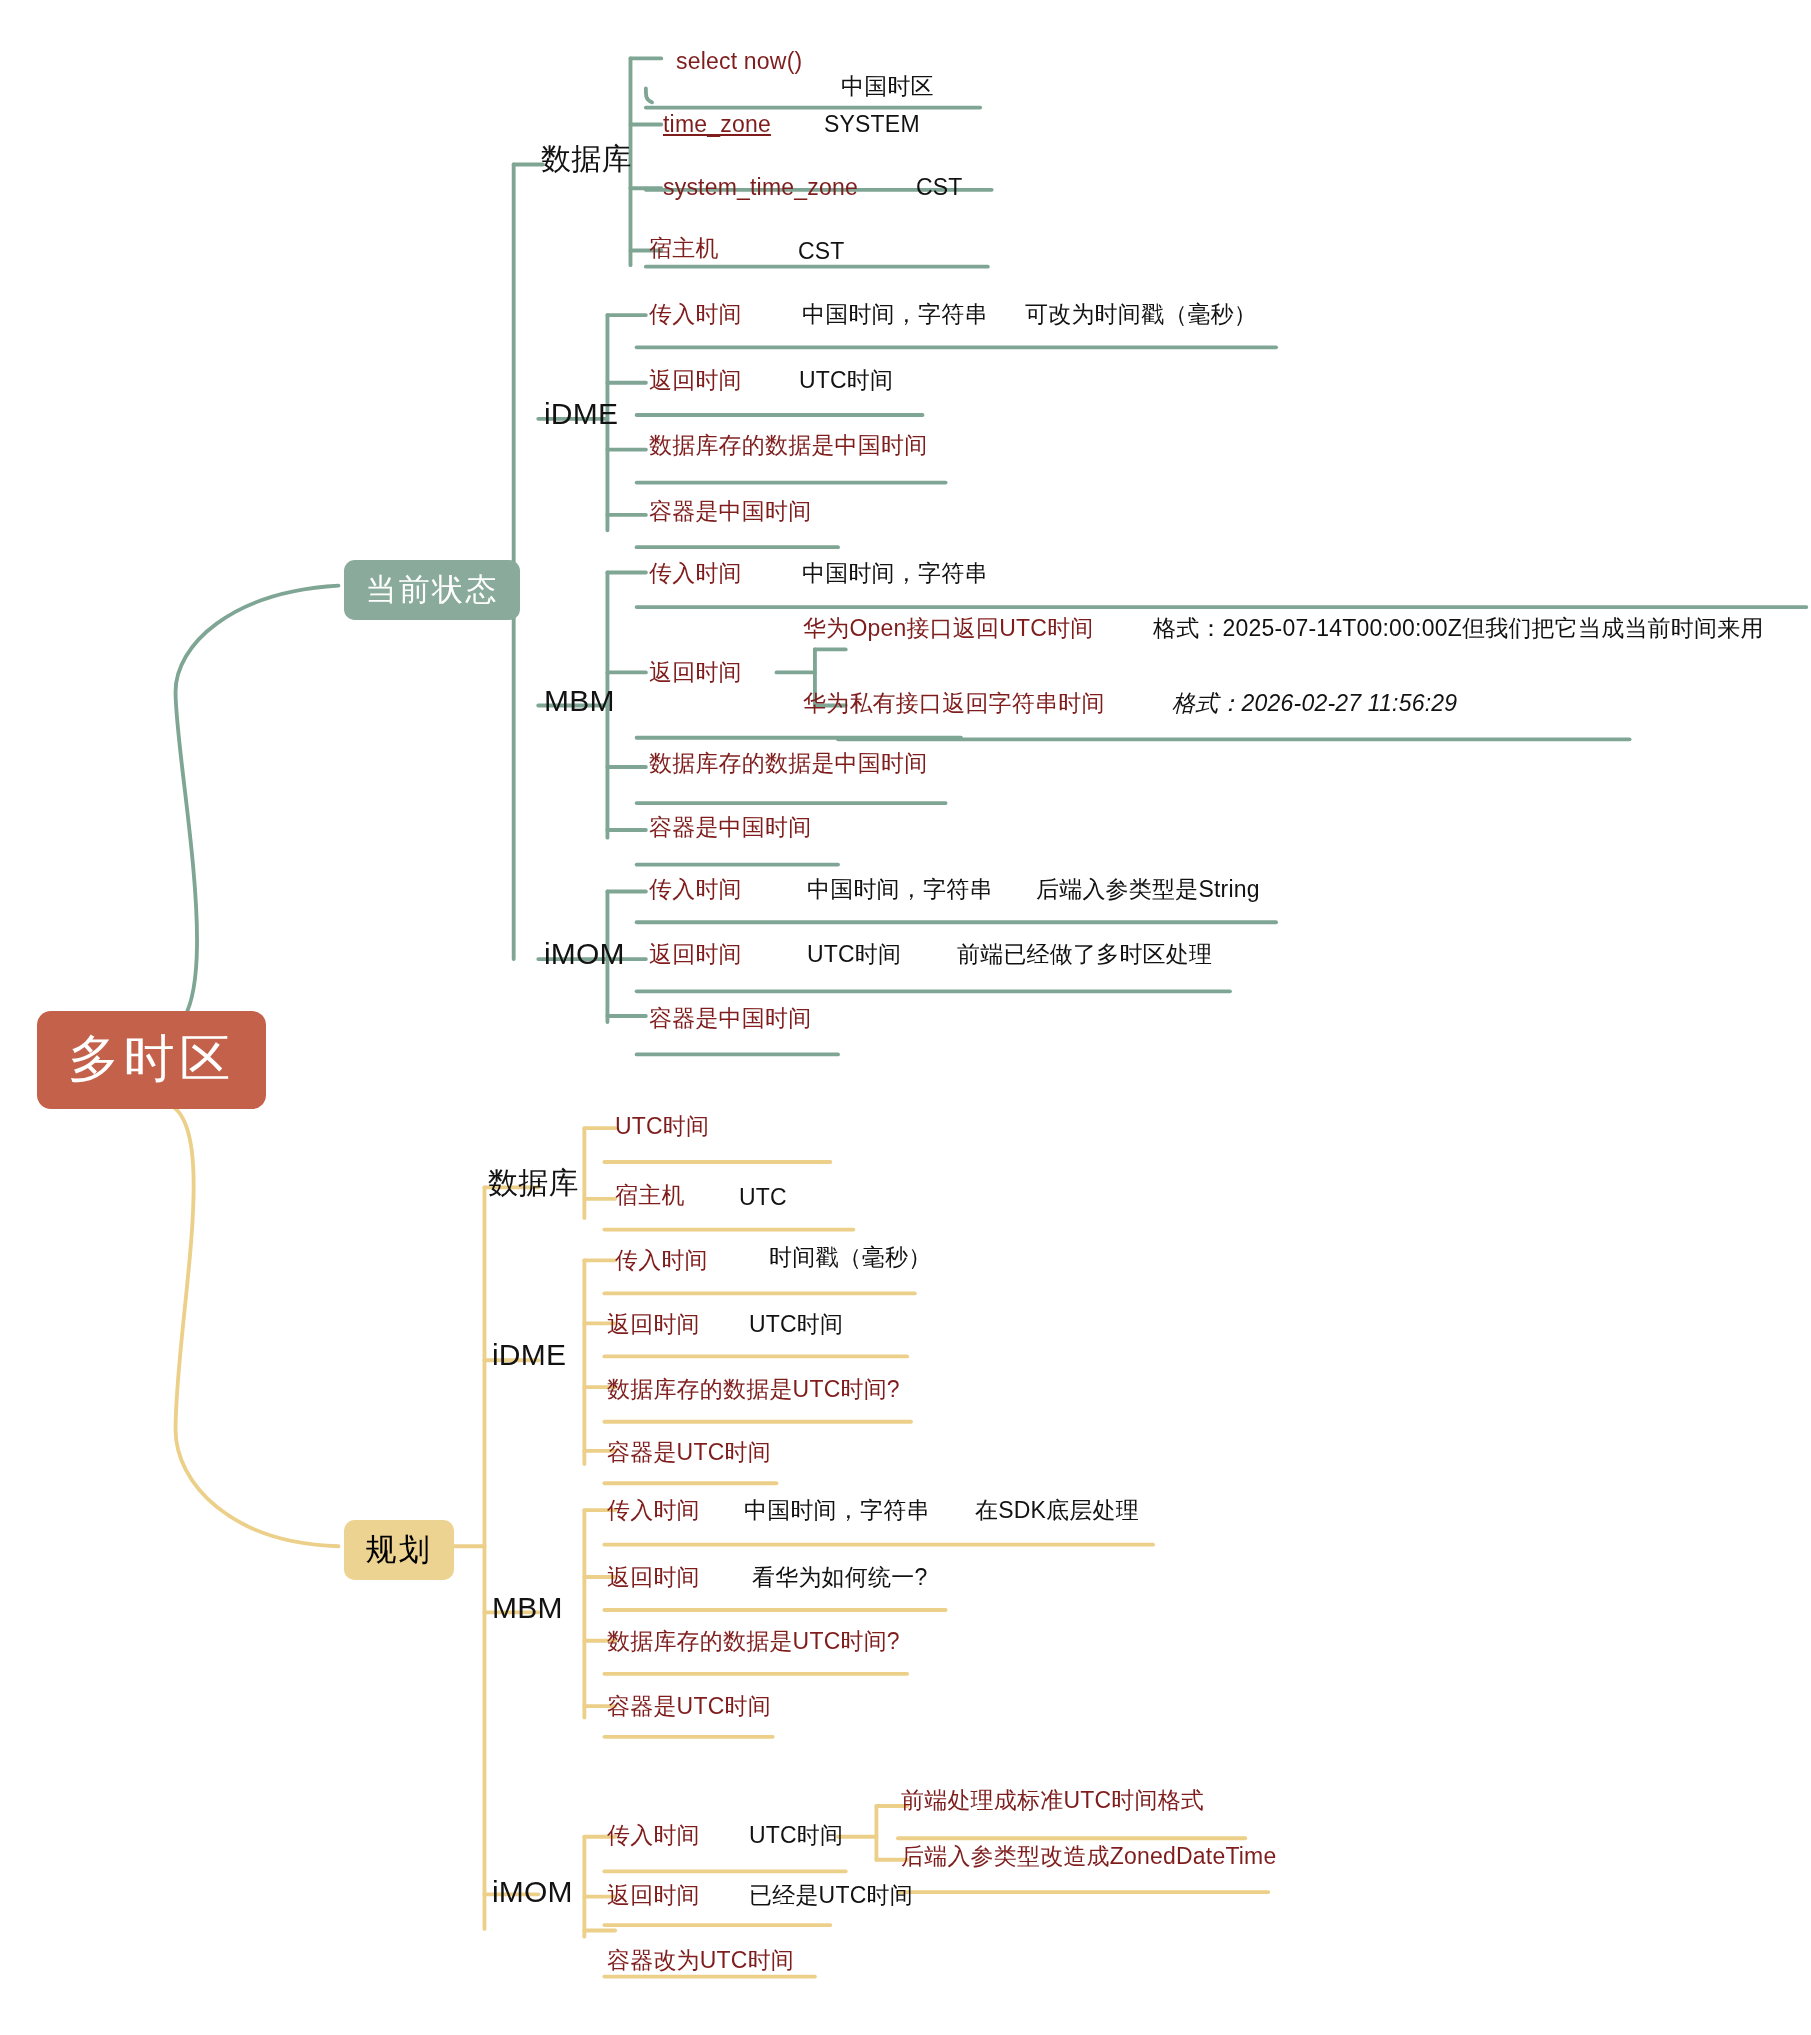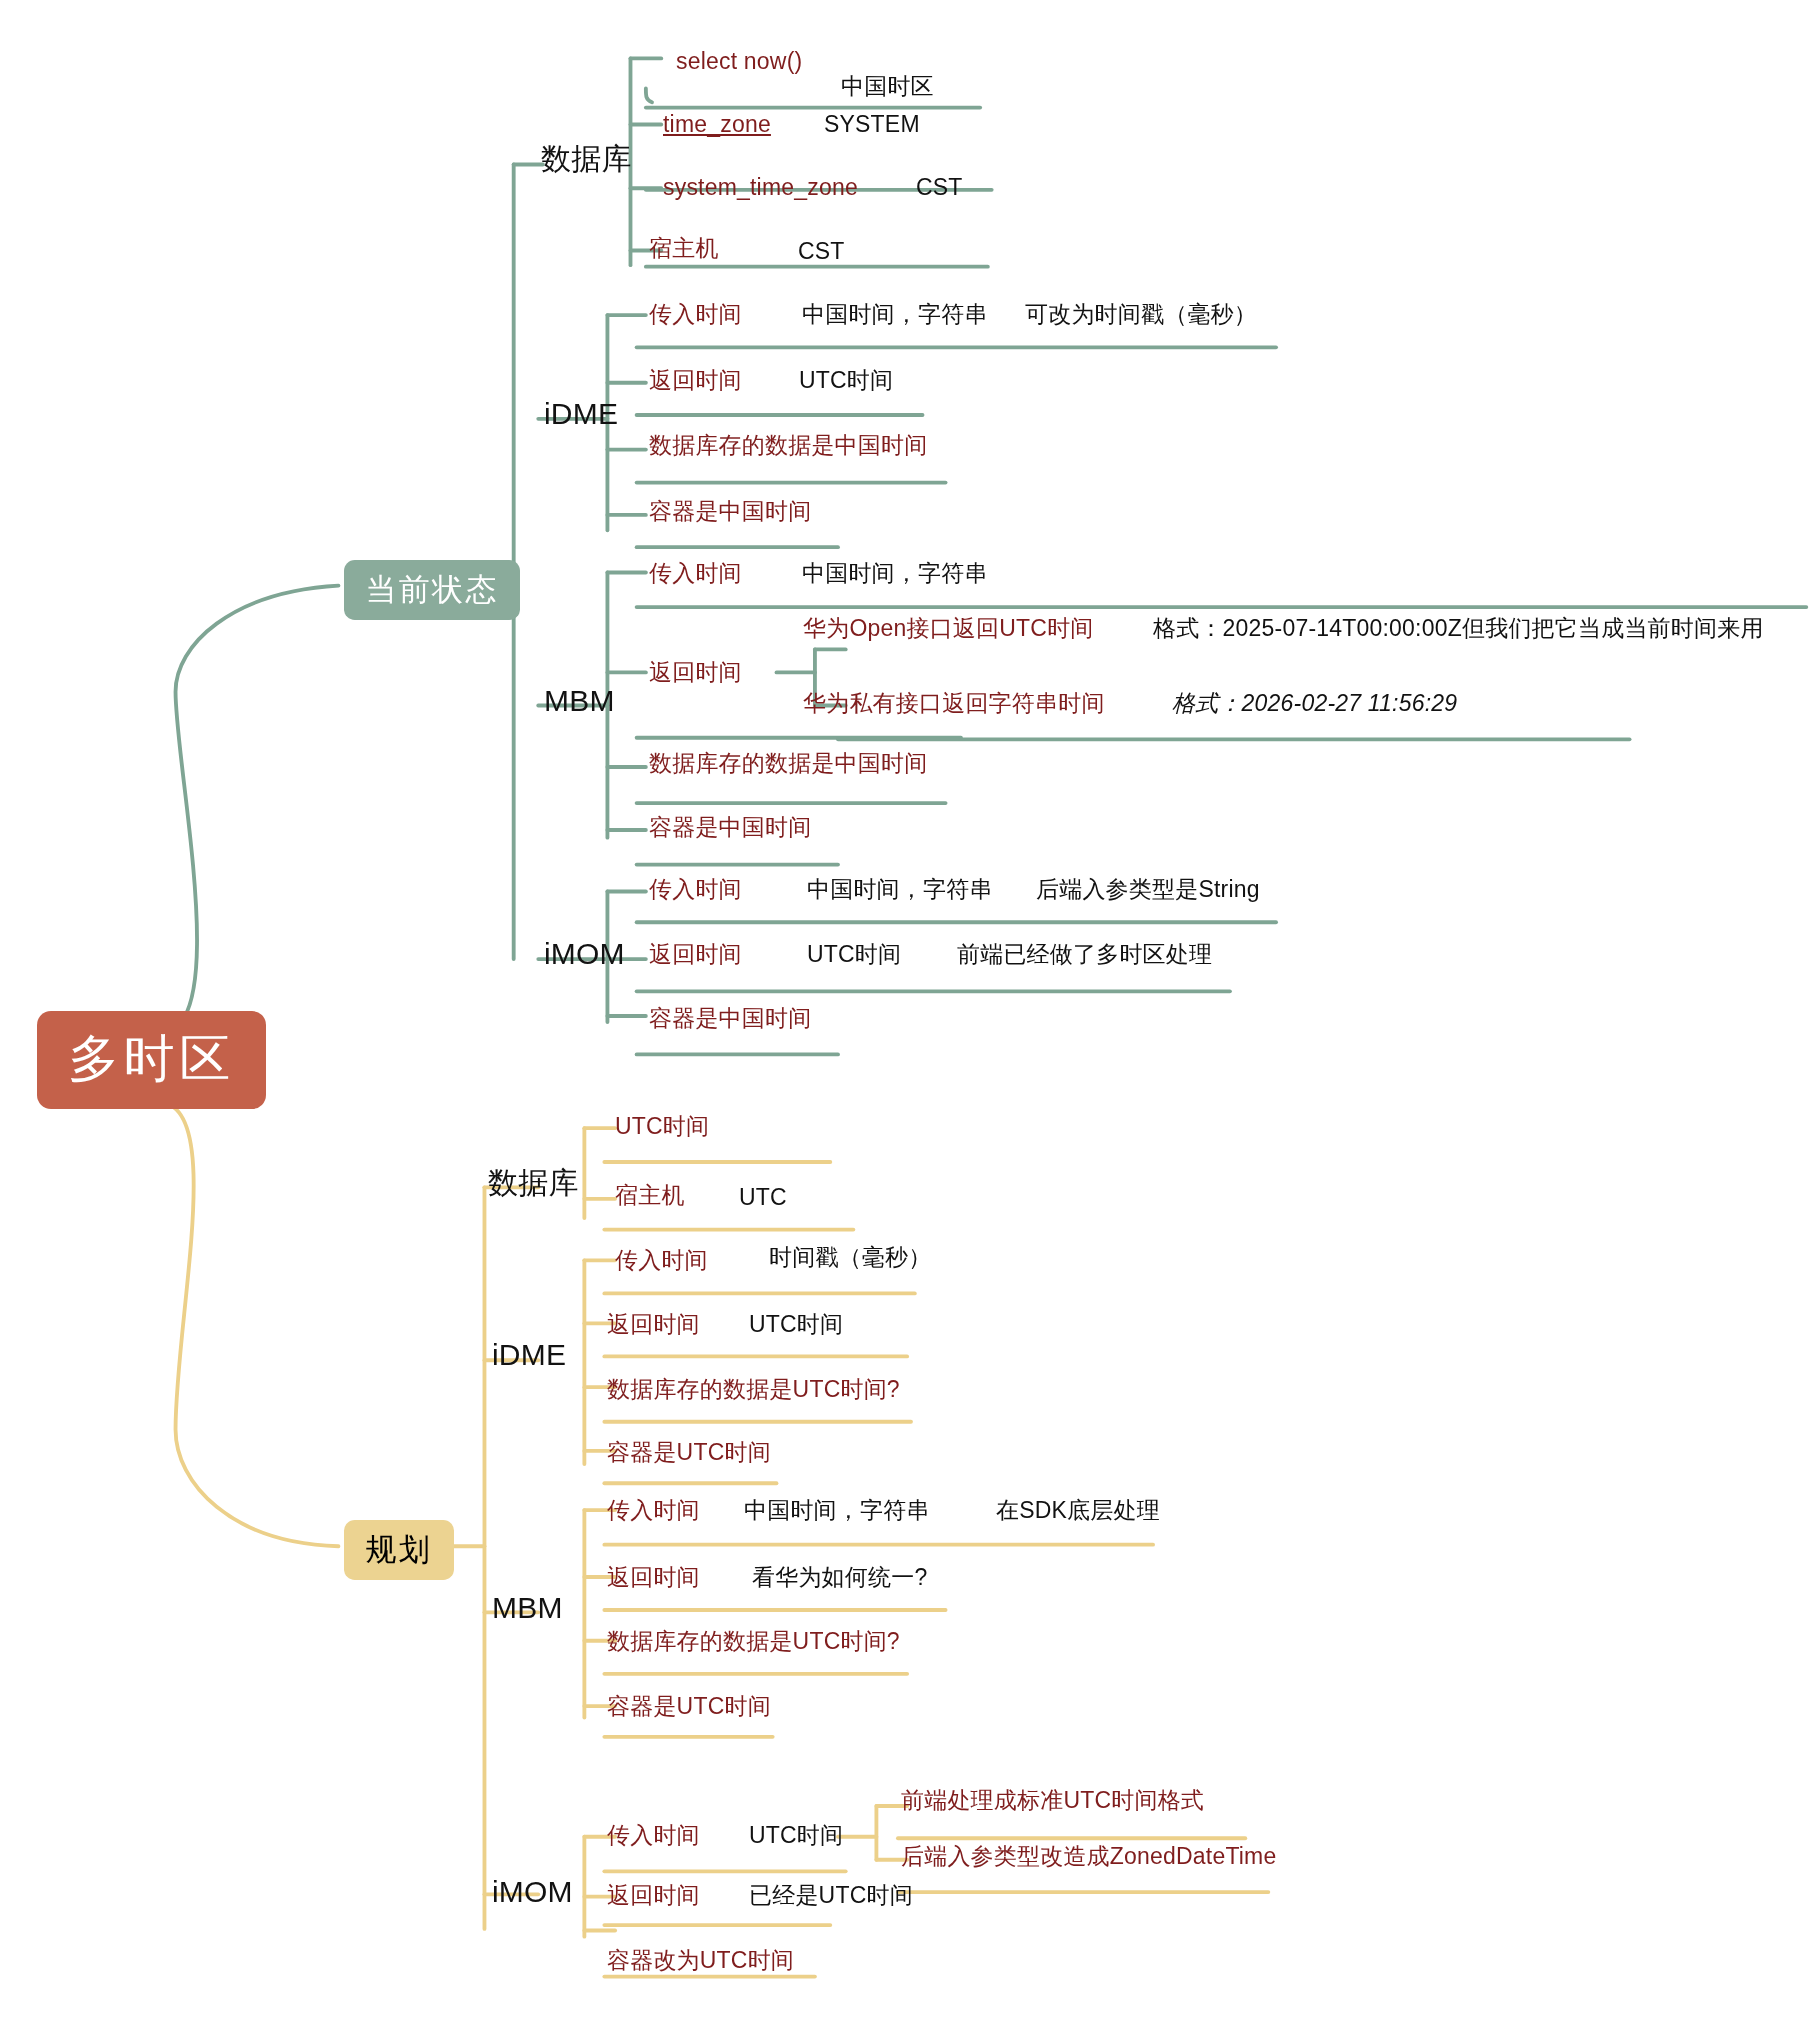--- a/index.html
+++ b/index.html
@@ -350,21 +350,21 @@
 
   <div class="node branch" style="left:492px; top:1590px;">
     <span>MBM</span>
   </div>
   <div class="node leaf" style="left:607px; top:1497px;">
     <span>传入时间</span>
   </div>
   <div class="node note" style="left:744px; top:1497px;">
     <span>中国时间，字符串</span>
   </div>
-  <div class="node note" style="left:975px; top:1497px;margin-left:21px;">
+  <div class="node note" style="left:975px; top:1497px;">
     <span>在SDK底层处理</span>
   </div>
   <div class="node leaf" style="left:607px; top:1564px;">
     <span>返回时间</span>
   </div>
   <div class="node note" style="left:752px; top:1564px;">
     <span>看华为如何统一?</span>
   </div>
   <div class="node leaf" style="left:607px; top:1628px;">
     <span>数据库存的数据是UTC时间?</span>

